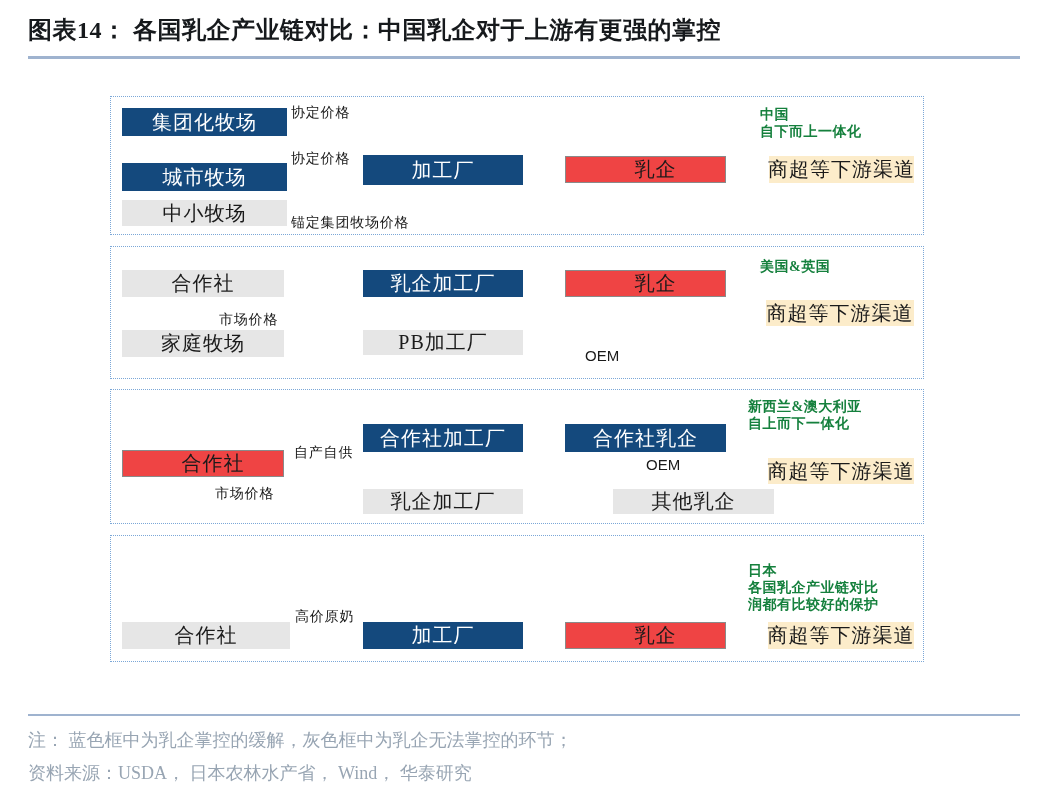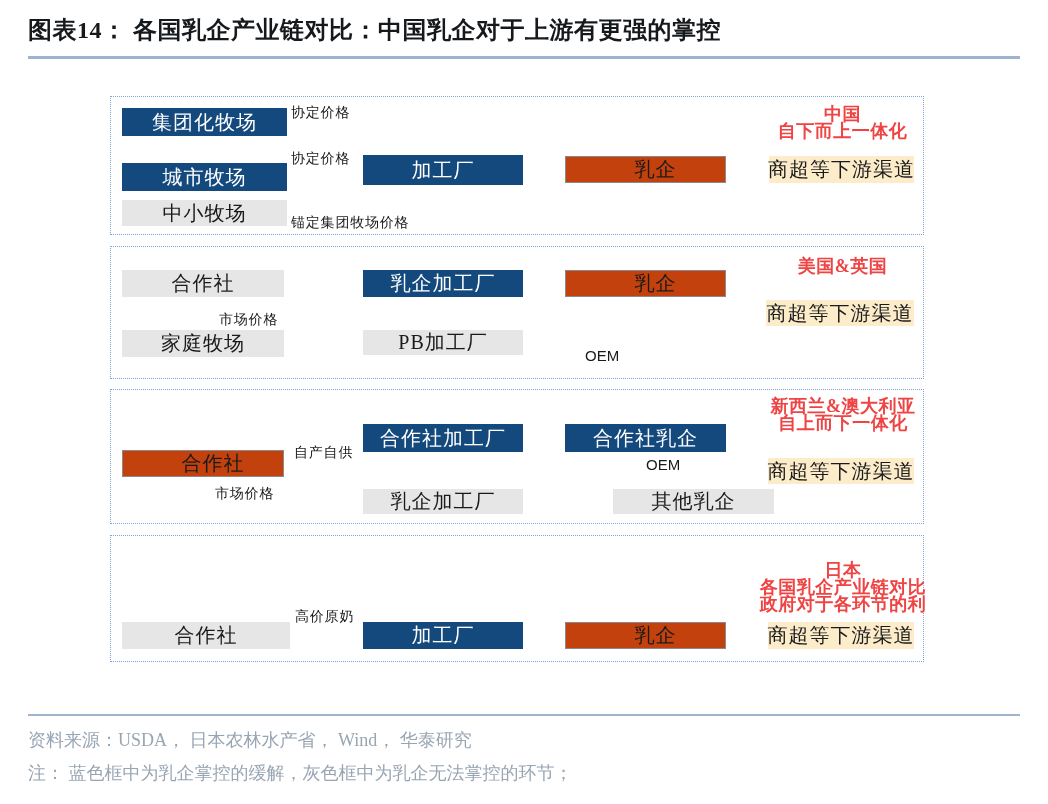--- a/index.html
+++ b/index.html
@@ -30,35 +30,35 @@
 
   
   .node{
     position:absolute;box-sizing:border-box;
     display:flex;align-items:center;justify-content:center;
     font-size:20px;letter-spacing:1px;white-space:nowrap;
     font-family:"Liberation Serif","DejaVu Serif",serif;
   }
   .n-blue{background:#14497d;color:#ffffff;border:1px solid #14497d;}
   .n-grey{background:#e6e6e6;color:#1a1a1a;border:1px solid #e6e6e6;}
-  .n-white{background:#c2410c;color:#1a1a1a;border:1px solid #8a8a8a;padding-left:20px;}
+  .n-white{background:#ef4444;color:#1a1a1a;border:1px solid #8a8a8a;padding-left:20px;}
   .n-cream{background:#fcecca;color:#1a1a1a;border:1px solid #fcecca;}
 
   
   .elabel{
     position:absolute;font-size:14px;color:#1a1a1a;white-space:nowrap;
     letter-spacing:.8px;font-family:"Liberation Serif","DejaVu Serif",serif;
     background:transparent;
   }
   .elabel.lat{font-family:"Liberation Sans","DejaVu Sans",sans-serif;letter-spacing:0;font-size:15px;}
 
   
   .region{
-    position:absolute;color:#ef4444;font-weight:bold;font-size:18px;
-    line-height:17px;text-align:center;white-space:nowrap;letter-spacing:.5px;
+    position:absolute;color:#15803d;font-weight:bold;font-size:14px;
+    line-height:17px;white-space:nowrap;letter-spacing:.5px;
     font-family:"Liberation Serif","DejaVu Serif",serif;
   }
   .region div{white-space:nowrap;}
 
   svg.wires{position:absolute;left:0;top:0;width:1048px;height:804px;pointer-events:none;}
 </style>
 </head>
 <body>
 
 <div class="page">
@@ -181,22 +181,22 @@
   <div class="node n-grey" style="left:122px;top:622px;width:168px;height:27px;">合作社</div>
   <div class="node n-blue" style="left:363px;top:622px;width:160px;height:27px;">加工厂</div>
   <div class="node n-white" style="left:565px;top:622px;width:161px;height:27px;">乳企</div>
   <div class="node n-cream" style="left:768px;top:622px;width:146px;height:27px;">商超等下游渠道</div>
 
   <div class="elabel" style="left:295px;top:608px;">高价原奶</div>
 
   <div class="region" style="left:748px;top:562px;width:190px;">
     <div>日本</div>
     <div>各国乳企产业链对比</div>
-    <div>政府对于各环节的利</div>
+    <div>润都有比较好的保护</div>
   </div>
 
   <div class="ftr-rule"></div>
   <div class="ftr">
+    <div>注： 蓝色框中为乳企掌控的缓解，灰色框中为乳企无法掌控的环节；</div>
     <div>资料来源：USDA， 日本农林水产省， Wind， 华泰研究</div>
-    <div>注： 蓝色框中为乳企掌控的缓解，灰色框中为乳企无法掌控的环节；</div>
   </div>
 
 </div>
 
 </body></html>

